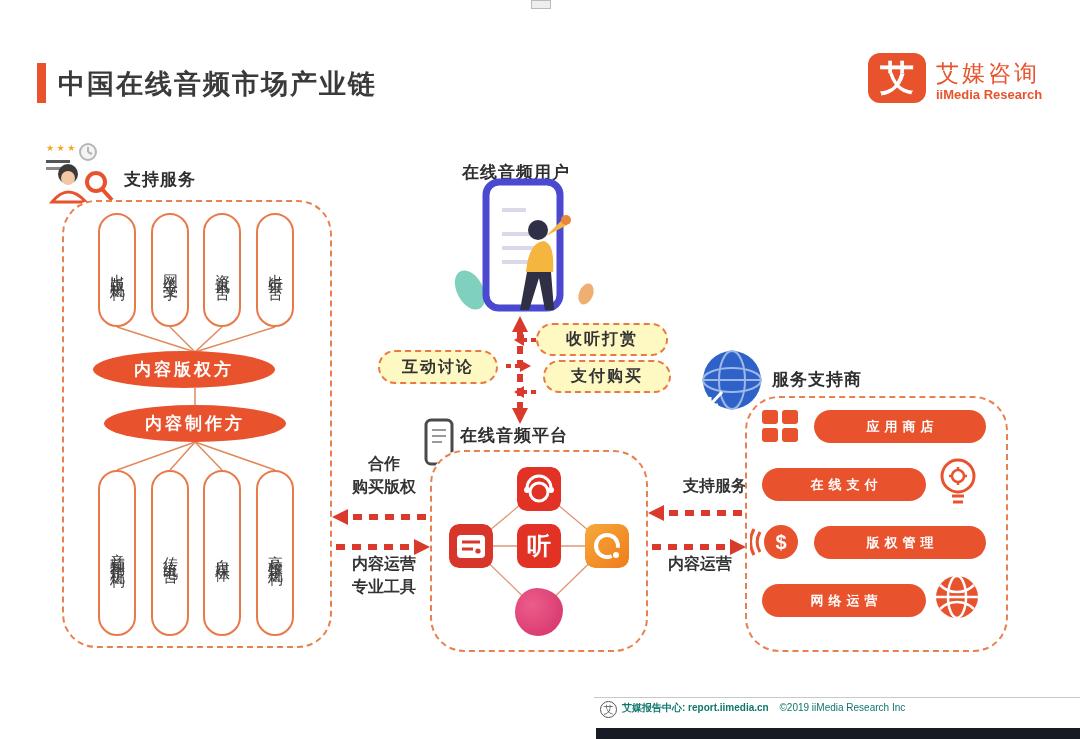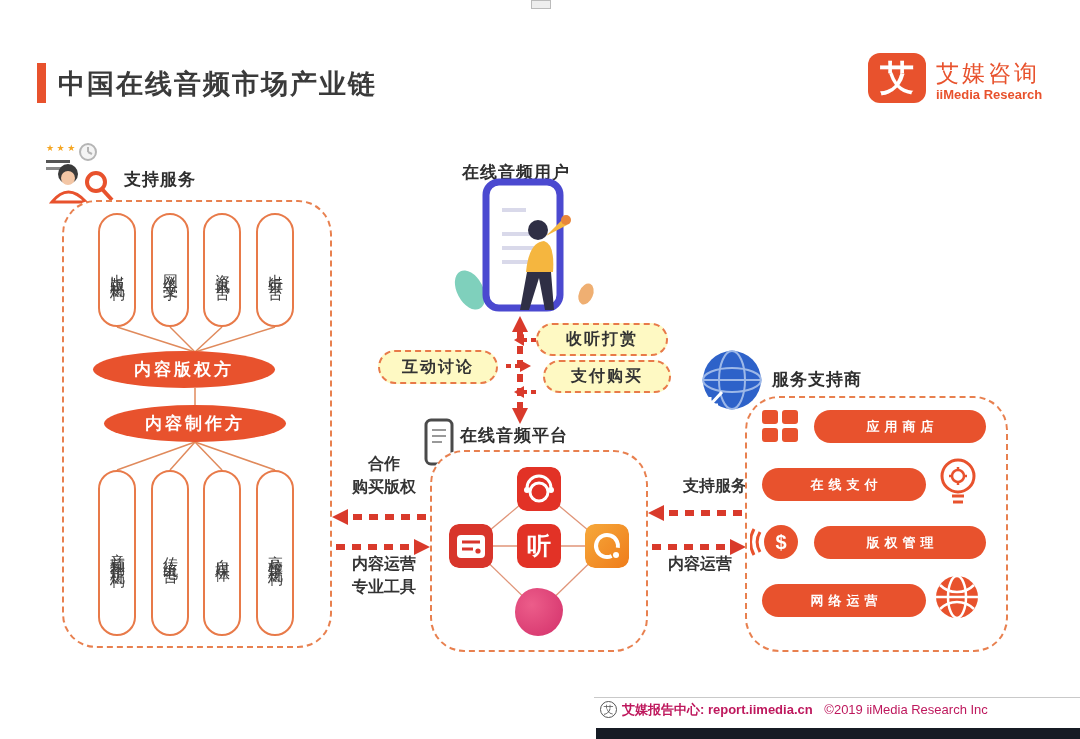--- a/index.html
+++ b/index.html
@@ -16,21 +16,21 @@
   .flowpill { position:absolute; border:2px dashed #E87A49; border-radius:18px; background:#fef9c3; color:#333;
               font-size:16px; font-weight:bold; letter-spacing:2px; display:flex; align-items:center; justify-content:center; }
   .opill { position:absolute; background:#E8522D; border-radius:17px; color:#ffffff; font-size:13px; font-weight:bold;
            letter-spacing:5px; padding-left:5px; display:flex; align-items:center; justify-content:center; }
   .flowtext { position:absolute; width:96px; text-align:center; font-size:16px; font-weight:bold; color:#333; line-height:23px; }
   .appicon { position:absolute; width:44px; height:44px; border-radius:10px; }
   .title { position:absolute; left:58px; top:66px; font-size:27px; font-weight:bold; color:#3a3a3a; letter-spacing:2px; }
   .titlebar { position:absolute; left:37px; top:63px; width:9px; height:40px; background:#E8522D; }
   .brandname { position:absolute; left:936px; top:58px; font-size:23px; font-weight:normal; color:#E8522D; letter-spacing:3px; }
   .brandsub { position:absolute; left:936px; top:87px; font-size:13px; font-weight:bold; color:#E8522D; }
-  .footer-text { position:absolute; left:622px; top:701px; font-size:13px; color:#be185d; white-space:nowrap; }
+  .footer-text { position:absolute; left:622px; top:701px; font-size:10px; color:#0f766e; white-space:nowrap; }
 </style>
 </head>
 <body>
 
 <div class="canvas">
 
   <div class="abs" style="left:531px;top:0;width:20px;height:9px;border:1px solid #bbb;background:#eee;"></div>
 
   <div class="titlebar"></div>
   <div class="title">中国在线音频市场产业链</div>

